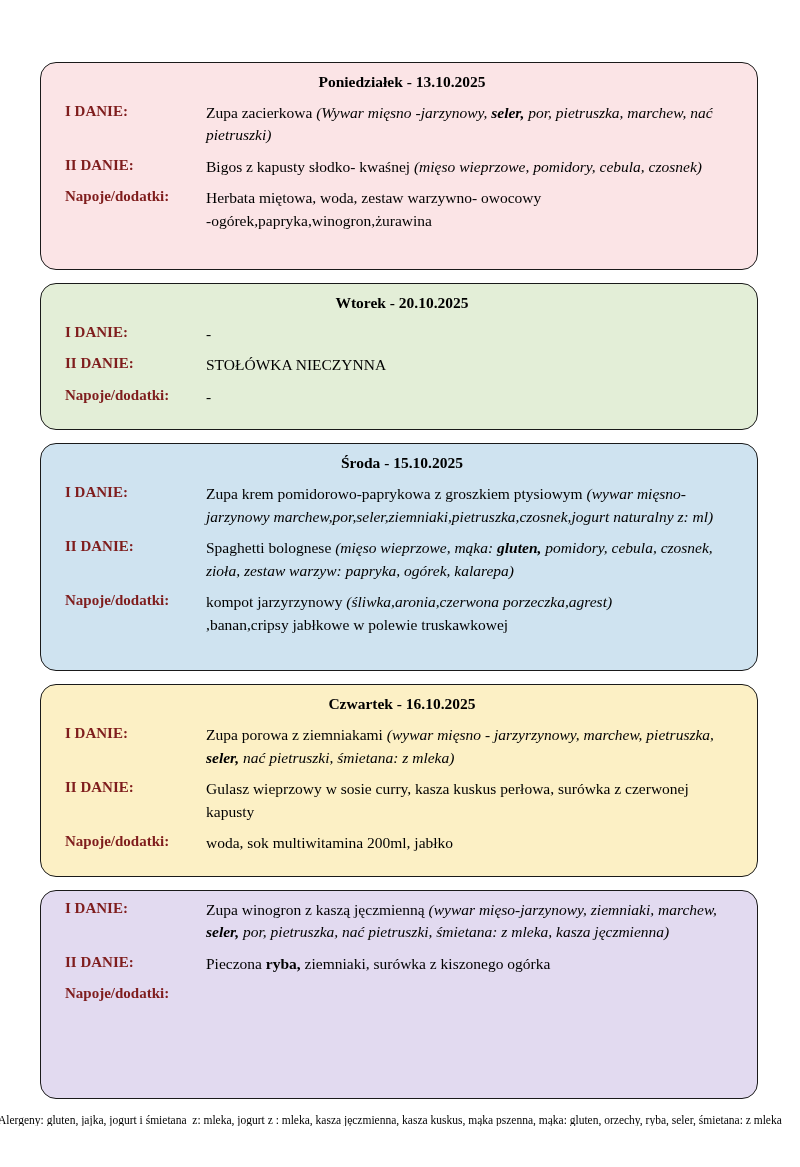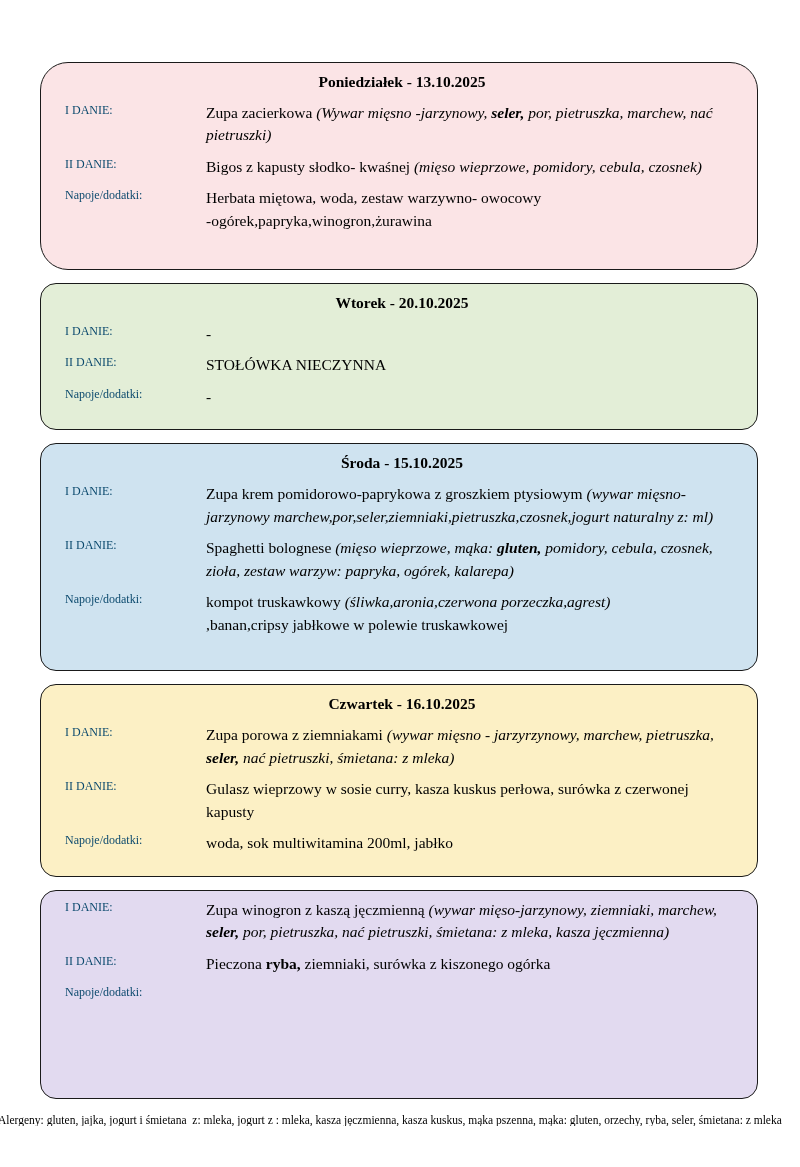--- a/index.html
+++ b/index.html
@@ -42,23 +42,23 @@
     font-weight: bold;
     color: #000000;
   }
   .row {
     display: flex;
     align-items: flex-start;
     margin-bottom: 9px;
   }
   .row-label {
     flex: 0 0 141px;
-    font-weight: normal;
-    font-size: 12px;
-    color: #0c4a6e;
+    font-weight: bold;
+    font-size: 15px;
+    color: #7f1d1d;
     padding-top: 1px;
   }
   .row-content {
     flex: 1;
     font-size: 15.5px;
     line-height: 1.45;
     color: #000000;
   }
   .seg-normal { font-style: normal; font-weight: normal; }
   .seg-italic { font-style: italic; }
@@ -73,21 +73,21 @@
     overflow: hidden;
     font-size: 11.5px;
     color: #000000;
   }
 </style>
 </head>
 <body>
 
 <div class="page">
   <div class="cards" id="cards">
-  <section class="card" style="background-color: rgb(251, 228, 230); border-radius: 28px;">
+  <section class="card" style="background-color: rgb(251, 228, 230);">
     <h2 class="card-title">Poniedziałek - 13.10.2025</h2>
     <div class="rows">
   <div class="row">
     <div class="row-label">I DANIE:</div>
     <div class="row-content"><span class="seg-normal">Zupa zacierkowa </span><span class="seg-italic">(Wywar mięsno -jarzynowy, </span><span class="seg-bold-italic">seler,</span><span class="seg-italic"> por, pietruszka, marchew, nać pietruszki)</span></div>
   </div>
 
   <div class="row">
     <div class="row-label">II DANIE:</div>
     <div class="row-content"><span class="seg-normal">Bigos z kapusty słodko- kwaśnej </span><span class="seg-italic">(mięso wieprzowe, pomidory, cebula, czosnek)</span></div>
@@ -128,21 +128,21 @@
     <div class="row-content"><span class="seg-normal">Zupa krem pomidorowo-paprykowa z groszkiem ptysiowym </span><span class="seg-italic">(wywar mięsno- jarzynowy  marchew,por,seler,ziemniaki,pietruszka,czosnek,jogurt naturalny z: ml)</span></div>
   </div>
 
   <div class="row">
     <div class="row-label">II DANIE:</div>
     <div class="row-content"><span class="seg-normal">Spaghetti bolognese </span><span class="seg-italic">(mięso wieprzowe, mąka: </span><span class="seg-bold-italic">gluten,</span><span class="seg-italic"> pomidory, cebula, czosnek, zioła, zestaw warzyw: papryka, ogórek, kalarepa)</span></div>
   </div>
 
   <div class="row">
     <div class="row-label">Napoje/dodatki:</div>
-    <div class="row-content"><span class="seg-normal">kompot truskawkowy </span><span class="seg-italic">(śliwka,aronia,czerwona porzeczka,agrest)</span><br><span class="seg-normal">,banan,cripsy jabłkowe w polewie truskawkowej</span></div>
+    <div class="row-content"><span class="seg-normal">kompot jarzyrzynowy </span><span class="seg-italic">(śliwka,aronia,czerwona porzeczka,agrest)</span><br><span class="seg-normal">,banan,cripsy jabłkowe w polewie truskawkowej</span></div>
   </div>
 </div>
   </section>
 
   <section class="card" style="background-color: rgb(252, 240, 197);">
     <h2 class="card-title">Czwartek - 16.10.2025</h2>
     <div class="rows">
   <div class="row">
     <div class="row-label">I DANIE:</div>
     <div class="row-content"><span class="seg-normal">Zupa porowa z ziemniakami </span><span class="seg-italic">(wywar mięsno - jarzyrzynowy,  marchew, pietruszka, </span><span class="seg-bold-italic">seler,</span><span class="seg-italic"> nać pietruszki, śmietana: z mleka)</span></div>

